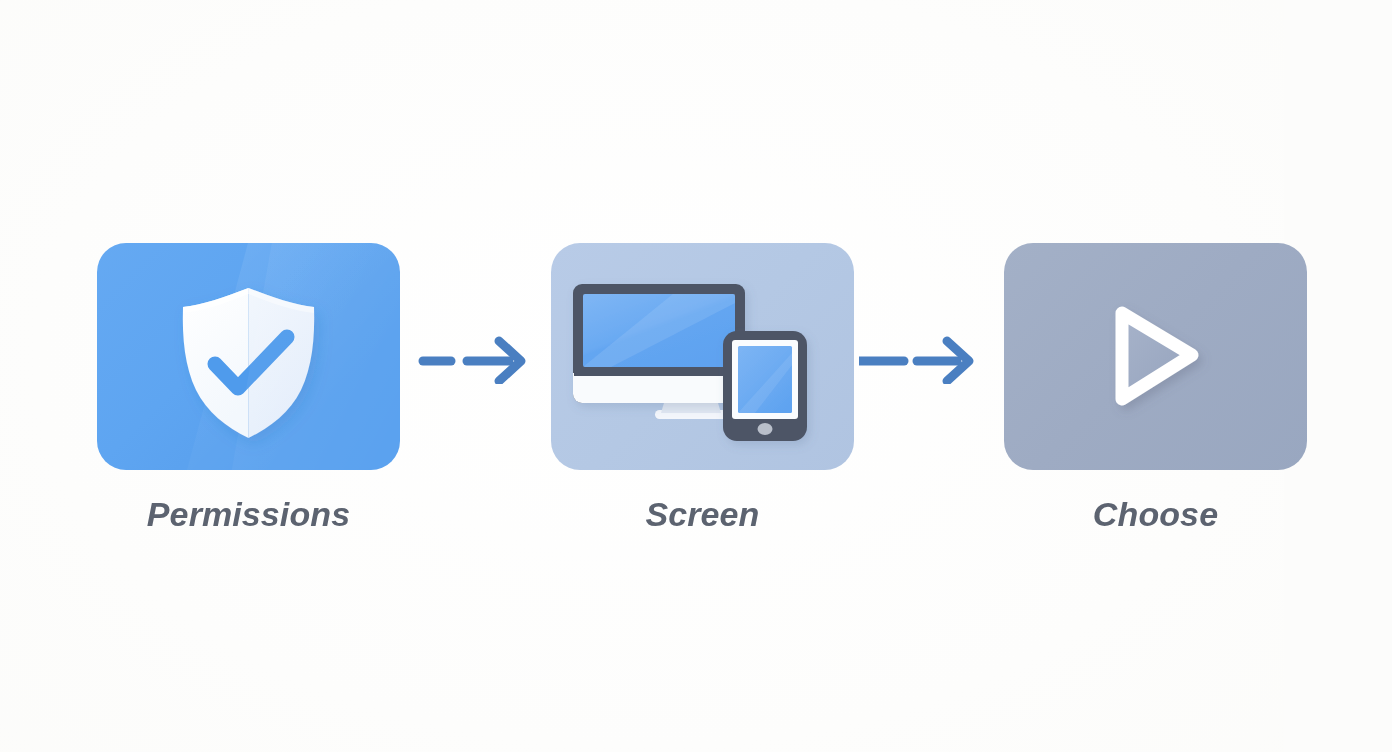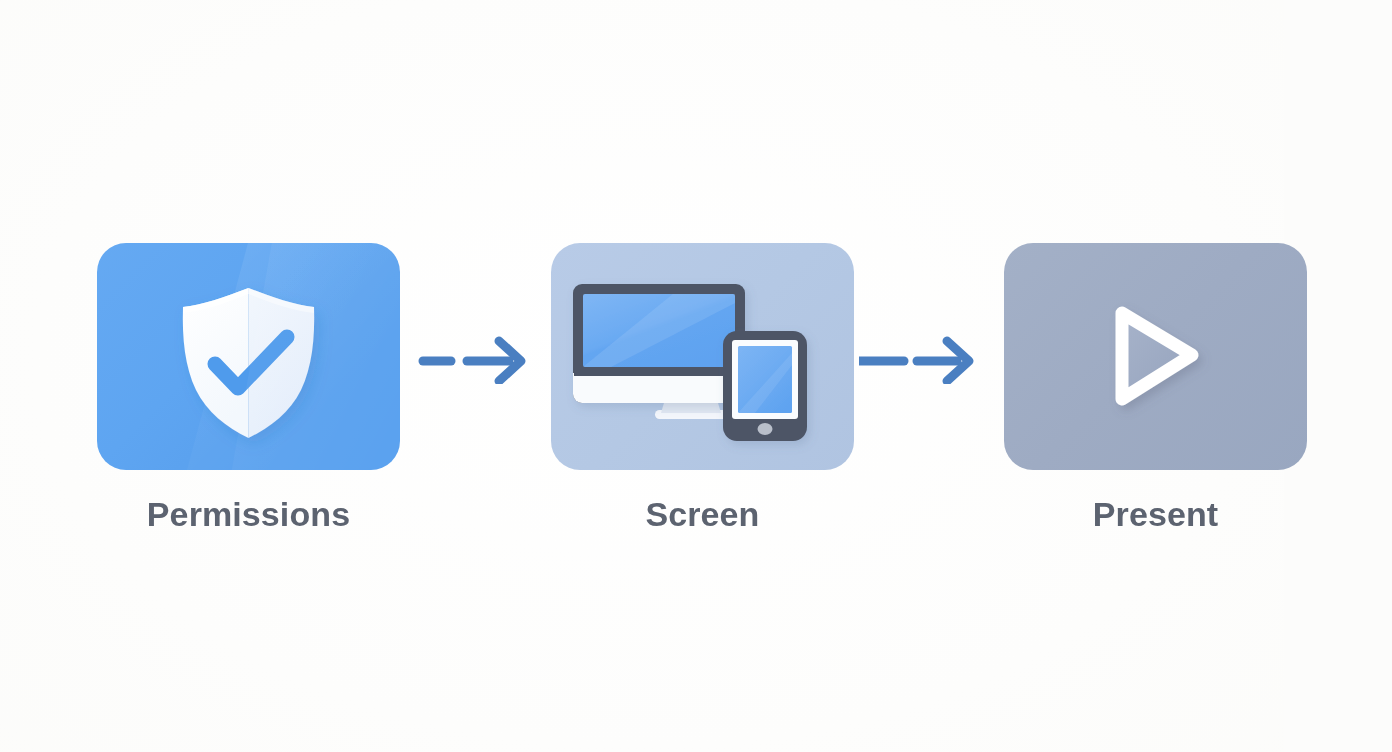--- a/index.html
+++ b/index.html
@@ -14,20 +14,21 @@
     font-family: "Liberation Sans", sans-serif;
     background: #fcfcfb;
   }
 
   #stage {
     position: relative;
     width: 1284px;
     height: 752px;
     background:
       radial-gradient(ellipse 1100px 700px at 50% 48%, #ffffff 0%, #fdfdfc 55%, #fbfbf9 100%);
+    font-style: italic;
   }
 
   
   .flow {
     position: absolute;
     left: 0;
     top: 0;
     width: 1392px;
     height: 752px;
   }
@@ -249,19 +250,19 @@
             <linearGradient id="playInner" x1="0" y1="0" x2="1" y2="1">
               <stop offset="0%" stop-color="#a7b3ca"></stop>
               <stop offset="100%" stop-color="#95a3bd"></stop>
             </linearGradient>
           </defs>
           <g filter="url(#playShadow)">
             <path d="M118 70 L188 112 L118 156 Z" fill="url(#playInner)" stroke="#ffffff" stroke-width="13" stroke-linejoin="round" stroke-linecap="round"></path>
           </g>
         </svg>
       </div>
-      <div class="step-label">Present</div>
+      <div class="step-label">Choose</div>
     </div>
 
   </div>
 
   <span class="hidden-accessible">Screen sharing three step flow</span>
 </div>
 
 </body></html>

